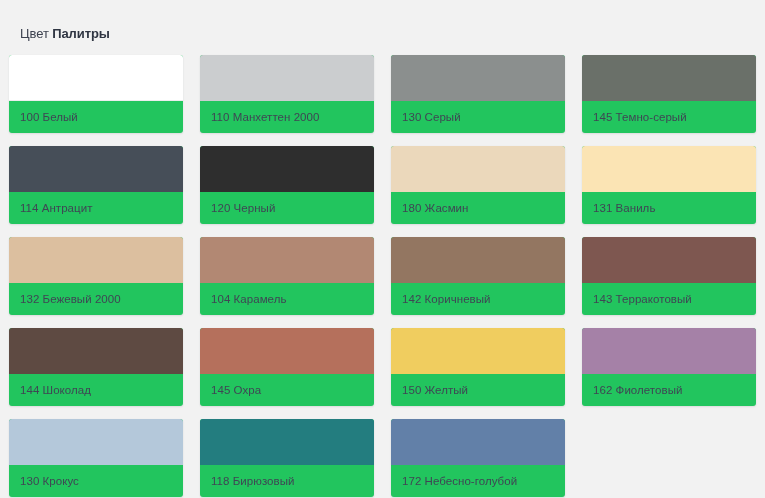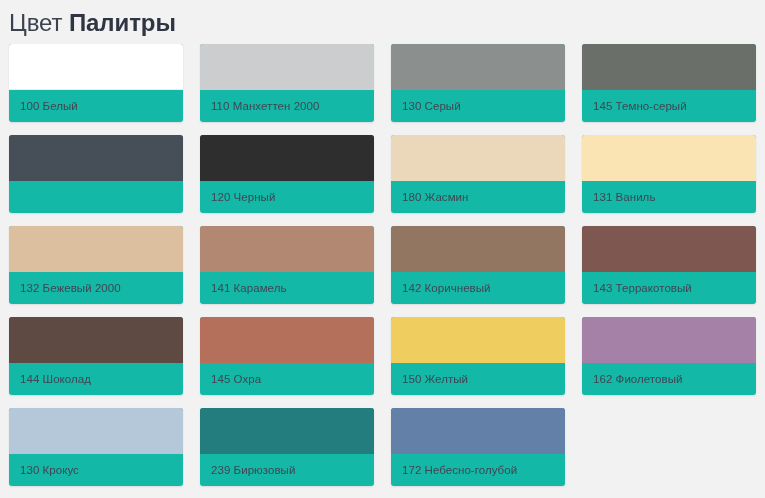--- a/index.html
+++ b/index.html
@@ -15,23 +15,23 @@
     overflow: hidden;
   }
   .page {
     position: relative;
     width: 765px;
     height: 498px;
     box-sizing: border-box;
     padding: 0 0 0 9px;
   }
   .page-title {
-    margin: 0;
+    margin: 11px;
     padding: 11px 0 0 0;
-    font-size: 24px;
+    font-size: 13px;
     line-height: 24px;
     font-weight: 400;
     color: #3d4250;
     letter-spacing: -0.1px;
     white-space: nowrap;
   }
   .page-title .title-strong {
     font-weight: 700;
     color: #2f3542;
   }
@@ -40,21 +40,21 @@
     left: 9px;
     top: 44px;
     width: 770px;
     display: flex;
     flex-wrap: wrap;
     gap: 0;
   }
   .color-card {
     width: 174px;
     margin: 0 17px 13px 0;
-    background: #14b8a6;
+    background: #22c55e;
     border-radius: 3px;
     box-shadow: 0 1px 2px rgba(30,35,45,0.10), 0 0 1px rgba(30,35,45,0.07);
     overflow: hidden;
     box-sizing: border-box;
   }
   .swatch {
     height: 46px;
     width: 100%;
     display: block;
   }
@@ -96,40 +96,41 @@
       <div class="color-card">
         <div class="swatch" style="background: rgb(139, 143, 142);"></div>
         <div class="card-label">130 Серый</div>
       </div>
       <div class="color-card">
         <div class="swatch" style="background: rgb(106, 112, 105);"></div>
         <div class="card-label">145 Темно-серый</div>
       </div>
       <div class="color-card">
         <div class="swatch" style="background: rgb(70, 78, 88);"></div>
+        <div class="card-label">114 Антрацит</div>
       </div>
       <div class="color-card">
         <div class="swatch" style="background: rgb(46, 46, 46);"></div>
         <div class="card-label">120 Черный</div>
       </div>
       <div class="color-card">
         <div class="swatch" style="background: rgb(235, 216, 187);"></div>
         <div class="card-label">180 Жасмин</div>
       </div>
       <div class="color-card">
         <div class="swatch" style="background: rgb(251, 228, 180);"></div>
         <div class="card-label">131 Ваниль</div>
       </div>
       <div class="color-card">
         <div class="swatch" style="background: rgb(220, 191, 159);"></div>
         <div class="card-label">132 Бежевый 2000</div>
       </div>
       <div class="color-card">
         <div class="swatch" style="background: rgb(178, 136, 115);"></div>
-        <div class="card-label">141 Карамель</div>
+        <div class="card-label">104 Карамель</div>
       </div>
       <div class="color-card">
         <div class="swatch" style="background: rgb(147, 118, 97);"></div>
         <div class="card-label">142 Коричневый</div>
       </div>
       <div class="color-card">
         <div class="swatch" style="background: rgb(126, 87, 80);"></div>
         <div class="card-label">143 Терракотовый</div>
       </div>
       <div class="color-card">
@@ -147,21 +148,21 @@
       <div class="color-card">
         <div class="swatch" style="background: rgb(165, 129, 167);"></div>
         <div class="card-label">162 Фиолетовый</div>
       </div>
       <div class="color-card">
         <div class="swatch" style="background: rgb(180, 200, 218);"></div>
         <div class="card-label">130 Крокус</div>
       </div>
       <div class="color-card">
         <div class="swatch" style="background: rgb(35, 125, 127);"></div>
-        <div class="card-label">239 Бирюзовый</div>
+        <div class="card-label">118 Бирюзовый</div>
       </div>
       <div class="color-card">
         <div class="swatch" style="background: rgb(98, 128, 168);"></div>
         <div class="card-label">172 Небесно-голубой</div>
       </div>
     </div>
 
 </div>
 
 </body></html>

